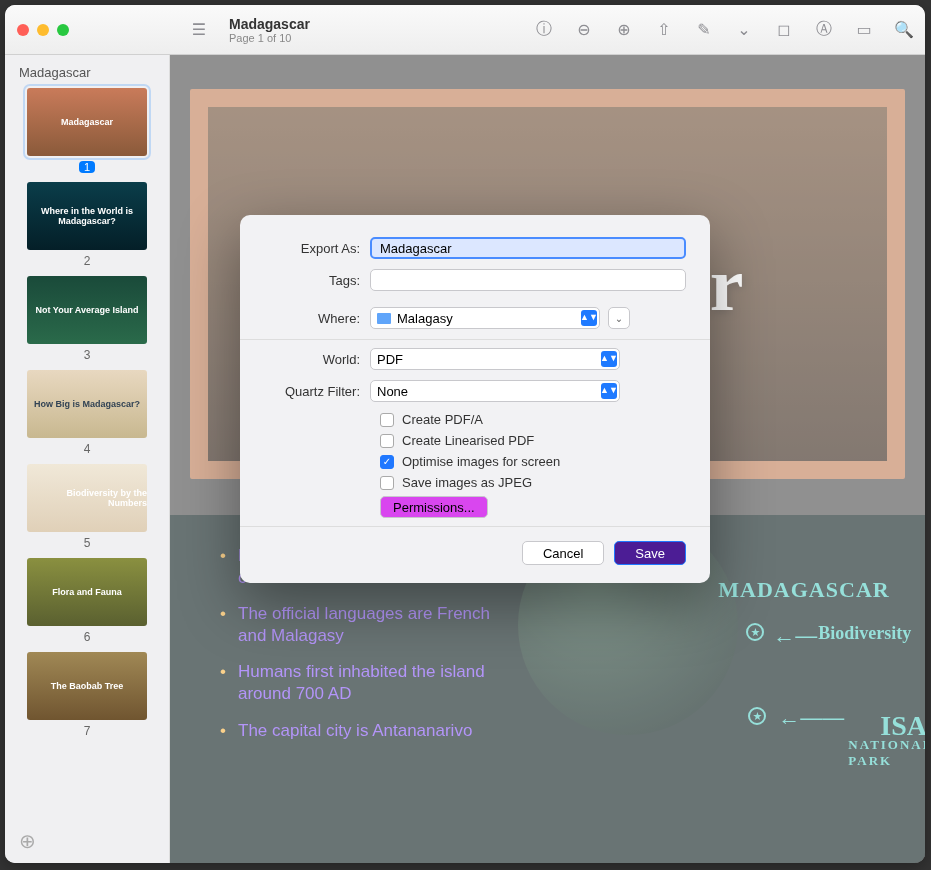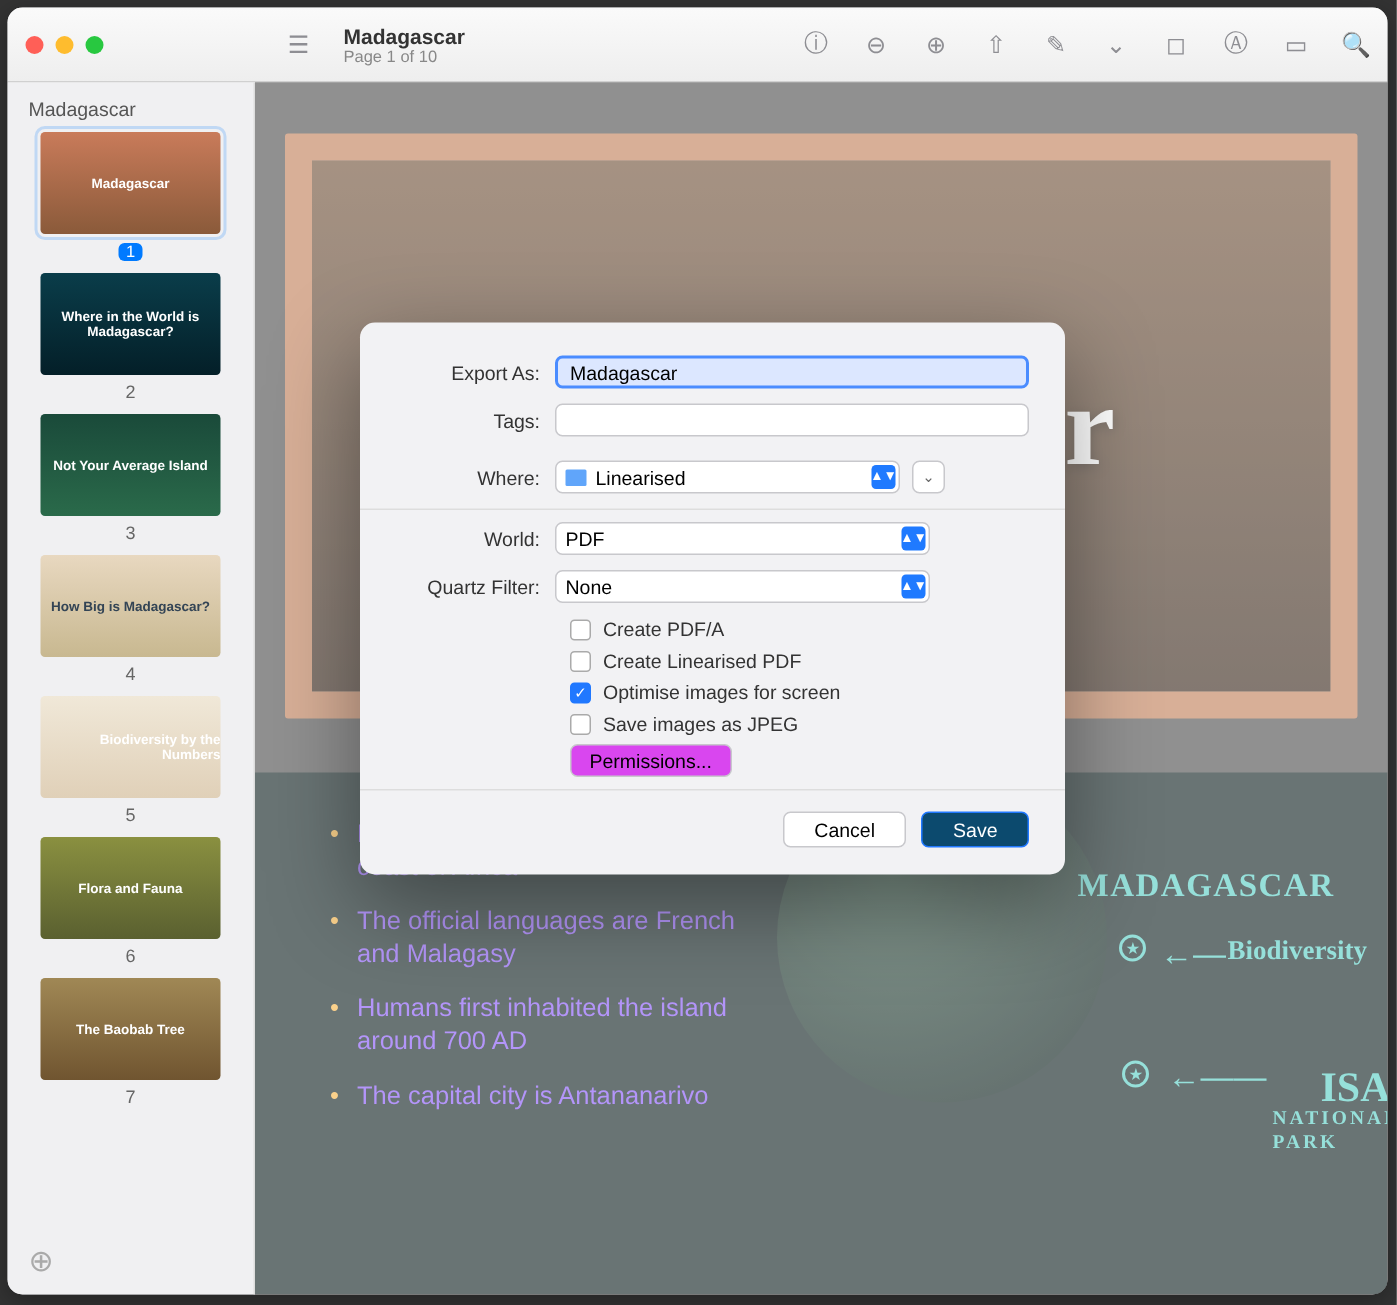--- a/index.html
+++ b/index.html
@@ -70,21 +70,21 @@
 .folder-icon { width: 14px; height: 11px; background: #60a5fa; border-radius: 1px; margin-right: 6px; display: inline-block; }
 .expand-btn { width: 22px; height: 22px; border: 1px solid #c8c8cc; border-radius: 5px; margin-left: 8px; background: #fff; display: flex; align-items: center; justify-content: center; font-size: 10px; color: #666; }
 .divider { border: none; border-top: 1px solid #ddd; margin: 8px -24px; }
 .chkrow { display: flex; align-items: center; margin-bottom: 6px; padding-left: 116px; }
 .chkbox { width: 14px; height: 14px; border: 1px solid #aaa; border-radius: 3px; margin-right: 8px; background: #fff; display: flex; align-items: center; justify-content: center; font-size: 10px; color: #fff; }
 .chkbox.checked { background: #2078ff; border-color: #2078ff; }
 .chklabel { font-size: 13px; color: #333; }
 .perm-btn { margin-left: 116px; height: 22px; padding: 0 12px; border: 1px solid #c8c8cc; border-radius: 5px; background: #d946ef; font-size: 13px; display: inline-flex; align-items: center; }
 .dlg-footer { display: flex; justify-content: flex-end; gap: 10px; margin-top: 14px; }
 .btn { height: 24px; padding: 0 20px; border-radius: 5px; font-size: 13px; border: 1px solid #c8c8cc; background: #fff; display: flex; align-items: center; }
-.btn.primary { background: #0c4a6e; color: #fff; border-color: #2078ff; }
+.btn.primary { background: #4c1d95; color: #fff; border-color: #2078ff; }
 </style>
 </head>
 <body>
 
 <div class="window">
 
   <div class="titlebar">
     <div class="traffic">
       <div class="tdot tred"></div>
       <div class="tdot tyel"></div>
@@ -178,21 +178,21 @@
       <input class="dinput focus" value="Madagascar" style="">
     </div>
     <div class="drow">
       <div class="dlabel">Tags:</div>
       <input class="dinput" value="" style="">
     </div>
     <div class="drow" style="margin-top:16px;">
       <div class="dlabel">Where:</div>
       <div class="dselect" style="flex:0 0 230px;">
         <span class="folder-icon"></span>
-        <span>Linearised</span>
+        <span>Malagasy</span>
         <span class="caret">▲▼</span>
       </div>
       <div class="expand-btn">⌄</div>
     </div>
     <hr class="divider">
     <div class="drow">
       <div class="dlabel">World:</div>
       <div class="dselect" style="flex:0 0 250px;">
         <span>PDF</span>
         <span class="caret">▲▼</span>

